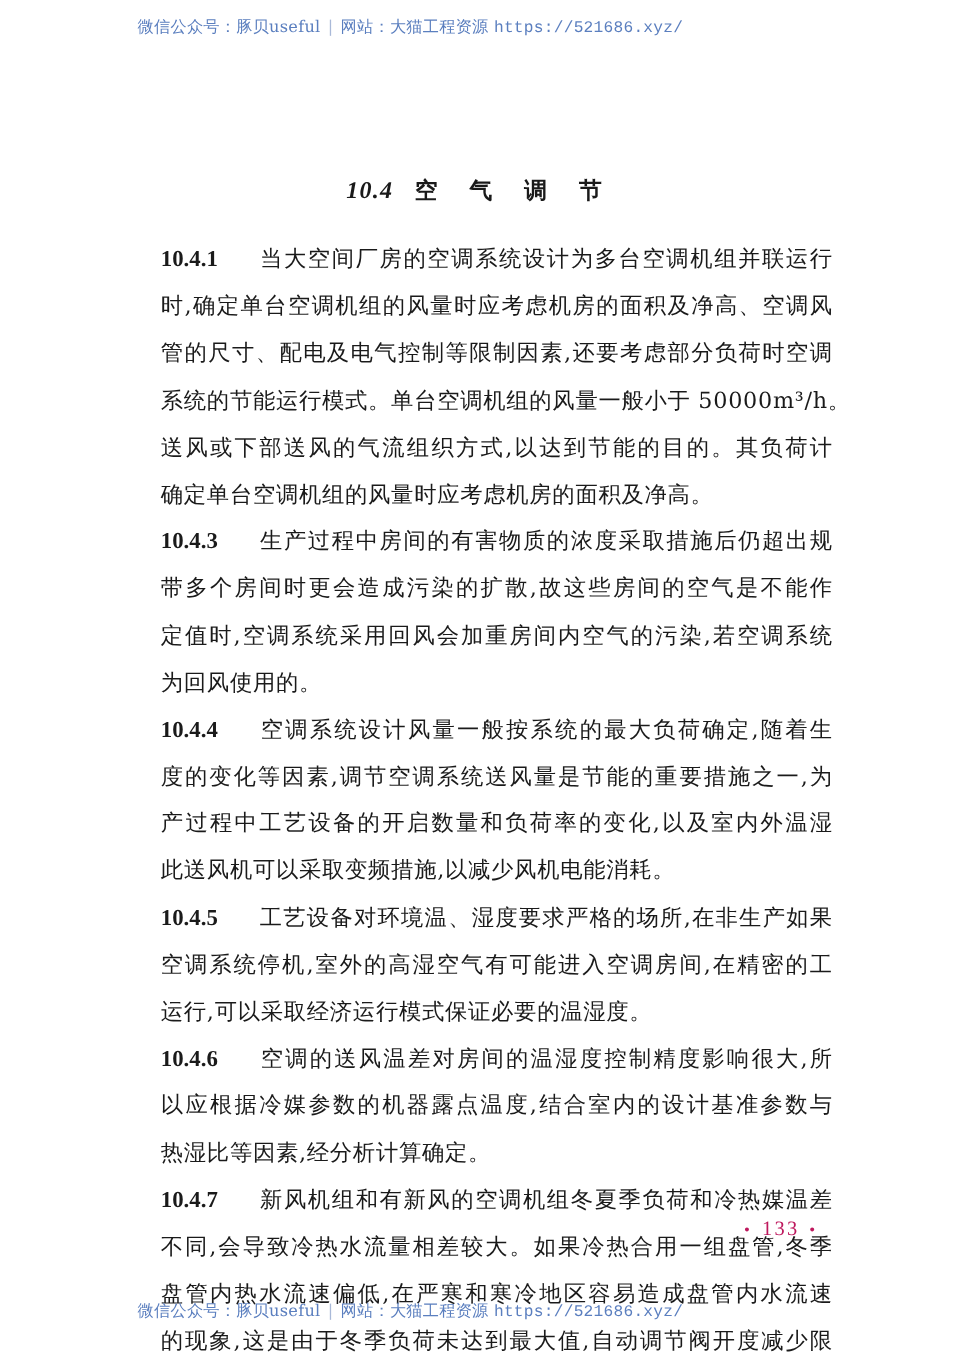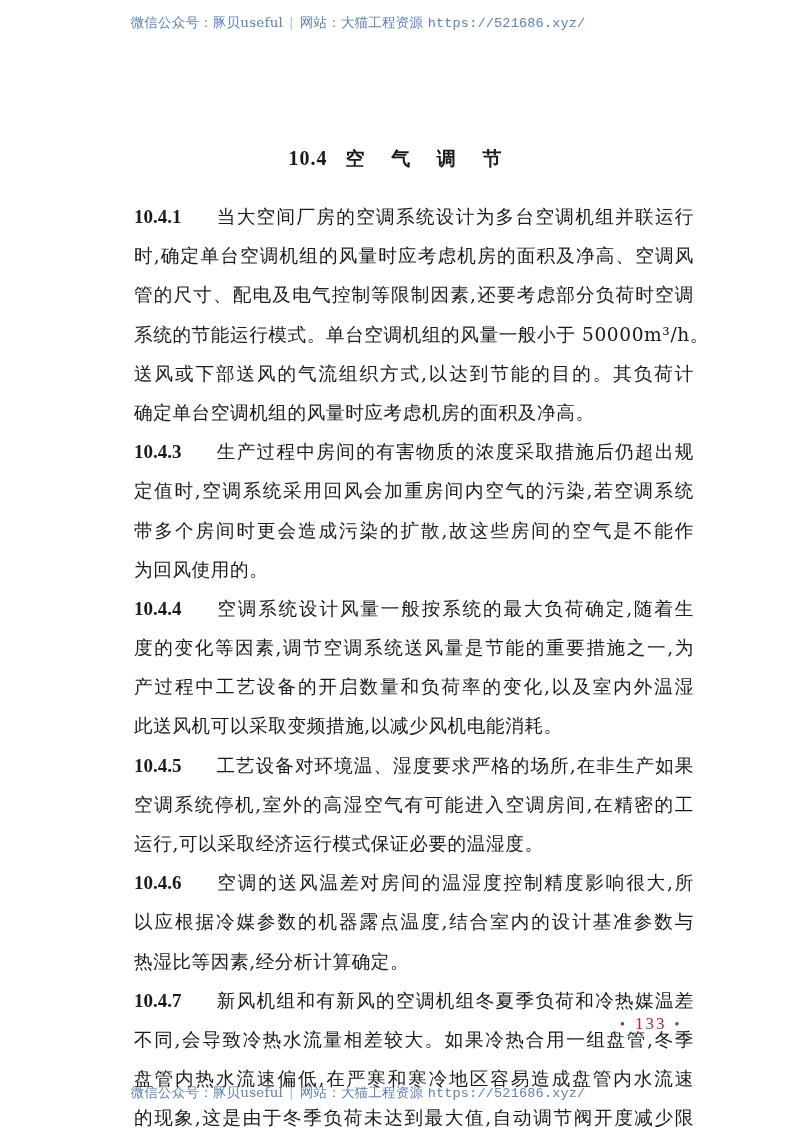--- a/index.html
+++ b/index.html
@@ -2,34 +2,34 @@
 <html><head>
 <meta charset="utf-8">
 <style>
   html, body { margin: 0; padding: 0; background: #ffffff; }
   body {
     width: 800px; height: 1131px; position: relative; overflow: hidden;
     font-family: "DejaVu Serif", "Liberation Serif", serif;
     color: #1a1a1a;
   }
   .watermark {
-    position: absolute; left: 16px; width: 684px; text-align: center;
+    position: absolute; left: 0; width: 684px; text-align: center;
     font-family: "DejaVu Serif", "Liberation Serif", serif;
     font-size: 13.5px; color: #5b7fbf; letter-spacing: 0.2px;
   }
   .watermark .sep { color: #a9b9d8; margin: 0 6px; }
   .watermark .url { font-family: "Liberation Mono", "DejaVu Sans Mono", monospace; }
   #wm-top { top: 14px; }
   #wm-bottom { top: 1084px; }
 
   .section-title {
     position: absolute; top: 146px; left: 0; width: 800px; text-align: center;
     font-size: 19px; font-weight: bold; letter-spacing: 1px;
   }
-  .section-title .num { font-family: "Liberation Serif", serif; font-weight: bold; margin-right: 18px; font-size: 20px; }
+  .section-title .num { font-family: "Liberation Serif", serif; font-weight: bold; margin-right: 18px; font-size: 20px; font-style: italic; }
   .section-title .txt { letter-spacing: 10px; }
 
   .body-text {
     position: absolute; left: 134px; top: 192px; width: 560px;
   }
   .line {
     height: 28.2px; line-height: 28.2px; font-size: 18.6px;
     white-space: nowrap; text-align: justify; text-align-last: justify;
     letter-spacing: 0.6px;
     margin-top: 11px;
@@ -59,22 +59,22 @@
 </div>
 
 <div class="body-text" id="body-text">
     <div class="line"><span class="clause-num">10.4.1</span><span>当大空间厂房的空调系统设计为多台空调机组并联运行</span></div>
     <div class="line"><span>时,确定单台空调机组的风量时应考虑机房的面积及净高、空调风</span></div>
     <div class="line"><span>管的尺寸、配电及电气控制等限制因素,还要考虑部分负荷时空调</span></div>
     <div class="line last"><span>系统的节能运行模式。单台空调机组的风量一般小于 50000m³/h。</span></div>
     <div class="line"><span>送风或下部送风的气流组织方式,以达到节能的目的。其负荷计</span></div>
     <div class="line last"><span>确定单台空调机组的风量时应考虑机房的面积及净高。</span></div>
     <div class="line"><span class="clause-num">10.4.3</span><span>生产过程中房间的有害物质的浓度采取措施后仍超出规</span></div>
+    <div class="line"><span>带多个房间时更会造成污染的扩散,故这些房间的空气是不能作</span></div>
     <div class="line"><span>定值时,空调系统采用回风会加重房间内空气的污染,若空调系统</span></div>
-    <div class="line"><span>带多个房间时更会造成污染的扩散,故这些房间的空气是不能作</span></div>
     <div class="line last"><span>为回风使用的。</span></div>
     <div class="line"><span class="clause-num">10.4.4</span><span>空调系统设计风量一般按系统的最大负荷确定,随着生</span></div>
     <div class="line"><span>度的变化等因素,调节空调系统送风量是节能的重要措施之一,为</span></div>
     <div class="line"><span>产过程中工艺设备的开启数量和负荷率的变化,以及室内外温湿</span></div>
     <div class="line last"><span>此送风机可以采取变频措施,以减少风机电能消耗。</span></div>
     <div class="line"><span class="clause-num">10.4.5</span><span>工艺设备对环境温、湿度要求严格的场所,在非生产如果</span></div>
     <div class="line"><span>空调系统停机,室外的高湿空气有可能进入空调房间,在精密的工</span></div>
     <div class="line last"><span>运行,可以采取经济运行模式保证必要的温湿度。</span></div>
     <div class="line"><span class="clause-num">10.4.6</span><span>空调的送风温差对房间的温湿度控制精度影响很大,所</span></div>
     <div class="line"><span>以应根据冷媒参数的机器露点温度,结合室内的设计基准参数与</span></div>

